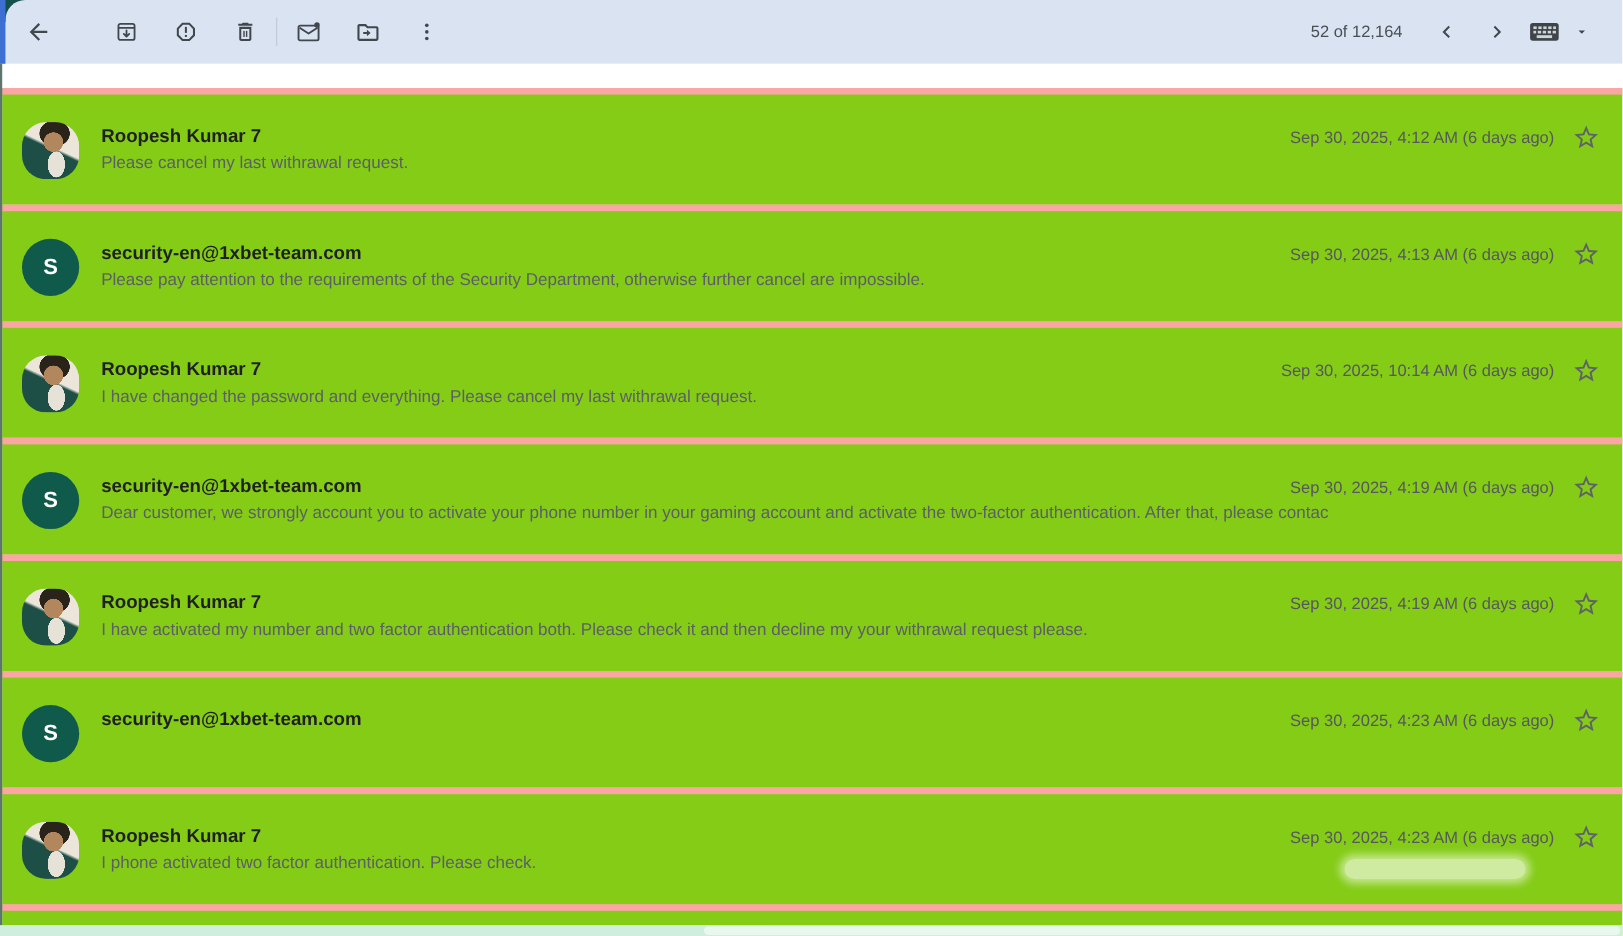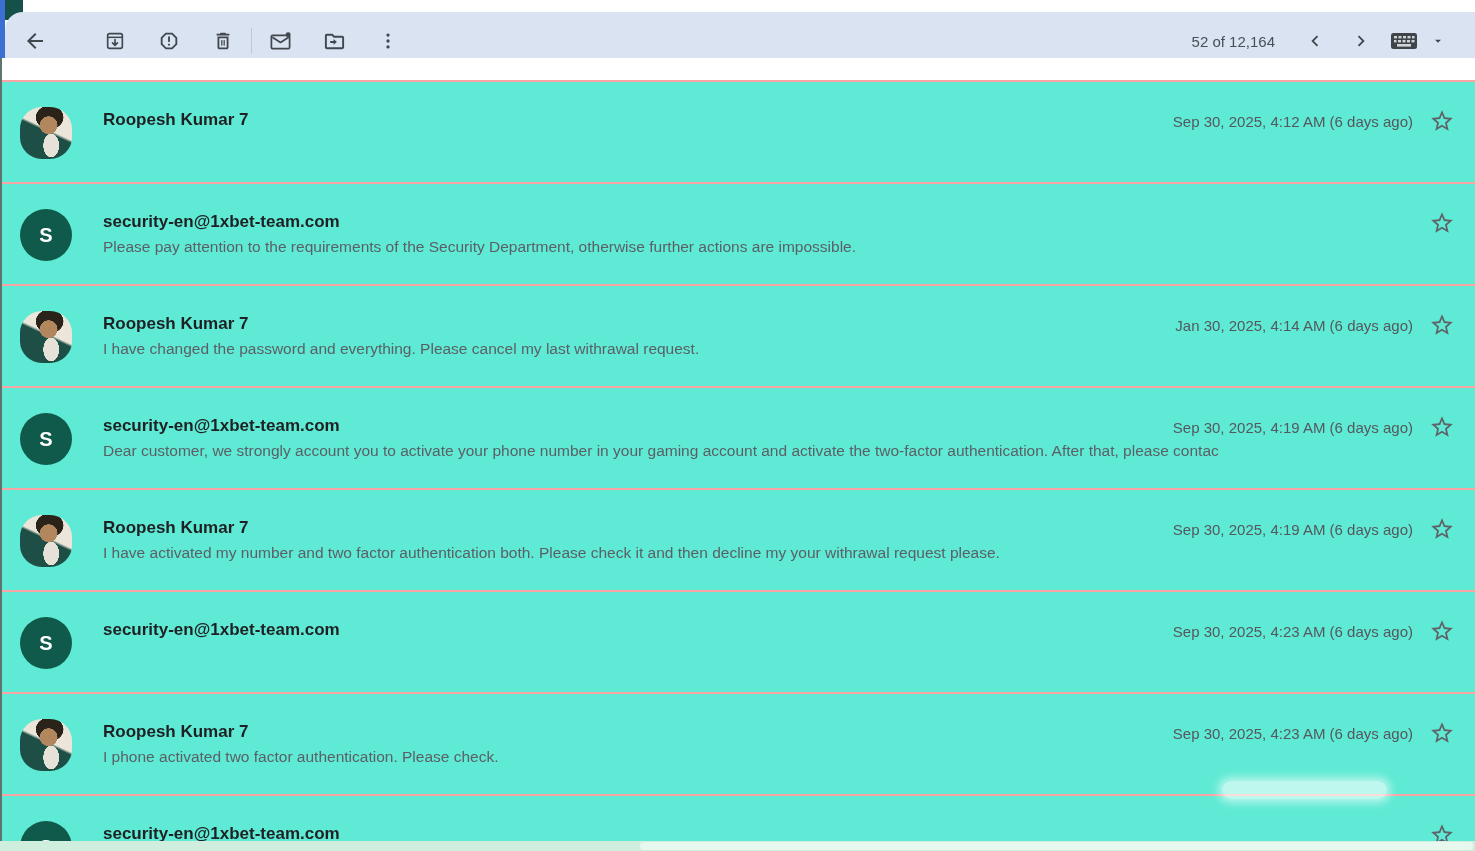--- a/index.html
+++ b/index.html
@@ -9,39 +9,39 @@
     font-family:"Liberation Sans", sans-serif;
     -webkit-font-smoothing:antialiased;
   }
   
   .corner-teal{position:absolute;left:3px;top:0;width:20px;height:20px;background:#15504a;z-index:0;}
   .edge-blue{position:absolute;left:0;top:0;width:5px;height:58px;background:#3d6ed2;z-index:2;}
   .edge-dark{position:absolute;left:0;top:58px;width:2px;bottom:0;background:#35514b;opacity:.8;z-index:2;}
 
   
   .toolbar{
-    position:absolute;left:5px;right:0;top:12px;height:58px;
+    position:absolute;left:5px;right:0;top:0;height:58px;
     background:#d9e3f2;border-top-left-radius:18px;
     display:flex;align-items:center;z-index:1;
   }
   .tb-btn{
     width:40px;height:40px;border:none;background:transparent;border-radius:50%;
     display:flex;align-items:center;justify-content:center;cursor:pointer;padding:0;flex:0 0 auto;
   }
   .tb-btn svg{display:block;}
   .tb-divider{width:1px;height:26px;background:#bcc8da;margin:0 8px;flex:0 0 auto;}
   .tb-left{display:flex;align-items:center;gap:14px;padding-left:10px;}
   .tb-group{display:flex;align-items:center;gap:14px;margin-left:40px;}
   .tb-right{margin-left:auto;display:flex;align-items:center;gap:6px;padding-right:24px;}
   .pagination{font-size:15px;color:#4a4f56;margin-right:14px;white-space:nowrap;}
   .kbd-wrap{display:flex;align-items:center;gap:4px;}
 
   
   .message-list{position:absolute;left:2px;right:0;top:58px;bottom:0;background:#fff;padding-top:22px;z-index:1;}
-  .row{position:relative;height:100px;border-top:2px solid #fca5a5;background:#5eead4;cursor:pointer;padding-left:11px;}
+  .row{position:relative;height:100px;border-top:6px solid #fca5a5;background:#84cc16;cursor:pointer;}
   .row.partial{height:63px;}
   .avatar{
     position:absolute;left:18px;top:25px;width:52px;height:52px;border-radius:50%;
     display:flex;align-items:center;justify-content:center;
   }
   .avatar-initial{background:#0f5a4b;color:#fff;font-size:20px;font-weight:bold;}
   .avatar-photo{
     border-radius:42%;
     background:
       radial-gradient(circle 9px at 55% 35%, #b3875e 97%, rgba(0,0,0,0)),
@@ -189,56 +189,58 @@
       </button>
     </div>
   </div>
 </div>
 
 <div class="message-list">
     <div class="row">
     <div class="avatar avatar-photo"></div>
     <div class="content">
       <div class="sender">Roopesh Kumar 7</div>
+      <div class="snippet">Please cancel my last withrawal request.</div>
     </div>
     <div class="meta">
       <span class="timestamp">Sep 30, 2025, 4:12 AM (6 days ago)</span>
       <button class="star-btn">
         <span>
           <svg width="26" height="26" viewBox="0 0 24 24" fill="#5f6368">
               <path d="M22 9.24l-7.19-.62L12 2 9.19 8.63 2 9.24l5.46 4.73L5.82 21 12 17.27 18.18 21l-1.63-7.03L22 9.24zM12 15.4l-3.76 2.27 1-4.28-3.32-2.88 4.38-.38L12 6.1l1.71 4.04 4.38.38-3.32 2.88 1 4.28L12 15.4z"></path>
             </svg>
         </span>
       </button>
     </div>
   </div>
     <div class="row">
     <div class="avatar avatar-initial">S</div>
     <div class="content">
       <div class="sender">security-en@1xbet-team.com</div>
-      <div class="snippet">Please pay attention to the requirements of the Security Department, otherwise further actions are impossible.</div>
-    </div>
-    <div class="meta">
+      <div class="snippet">Please pay attention to the requirements of the Security Department, otherwise further cancel are impossible.</div>
+    </div>
+    <div class="meta">
+      <span class="timestamp">Sep 30, 2025, 4:13 AM (6 days ago)</span>
       <button class="star-btn">
         <span>
           <svg width="26" height="26" viewBox="0 0 24 24" fill="#5f6368">
               <path d="M22 9.24l-7.19-.62L12 2 9.19 8.63 2 9.24l5.46 4.73L5.82 21 12 17.27 18.18 21l-1.63-7.03L22 9.24zM12 15.4l-3.76 2.27 1-4.28-3.32-2.88 4.38-.38L12 6.1l1.71 4.04 4.38.38-3.32 2.88 1 4.28L12 15.4z"></path>
             </svg>
         </span>
       </button>
     </div>
   </div>
     <div class="row">
     <div class="avatar avatar-photo"></div>
     <div class="content">
       <div class="sender">Roopesh Kumar 7</div>
       <div class="snippet">I have changed the password and everything. Please cancel my last withrawal request.</div>
     </div>
     <div class="meta">
-      <span class="timestamp">Jan 30, 2025, 4:14 AM (6 days ago)</span>
+      <span class="timestamp">Sep 30, 2025, 10:14 AM (6 days ago)</span>
       <button class="star-btn">
         <span>
           <svg width="26" height="26" viewBox="0 0 24 24" fill="#5f6368">
               <path d="M22 9.24l-7.19-.62L12 2 9.19 8.63 2 9.24l5.46 4.73L5.82 21 12 17.27 18.18 21l-1.63-7.03L22 9.24zM12 15.4l-3.76 2.27 1-4.28-3.32-2.88 4.38-.38L12 6.1l1.71 4.04 4.38.38-3.32 2.88 1 4.28L12 15.4z"></path>
             </svg>
         </span>
       </button>
     </div>
   </div>
     <div class="row">

